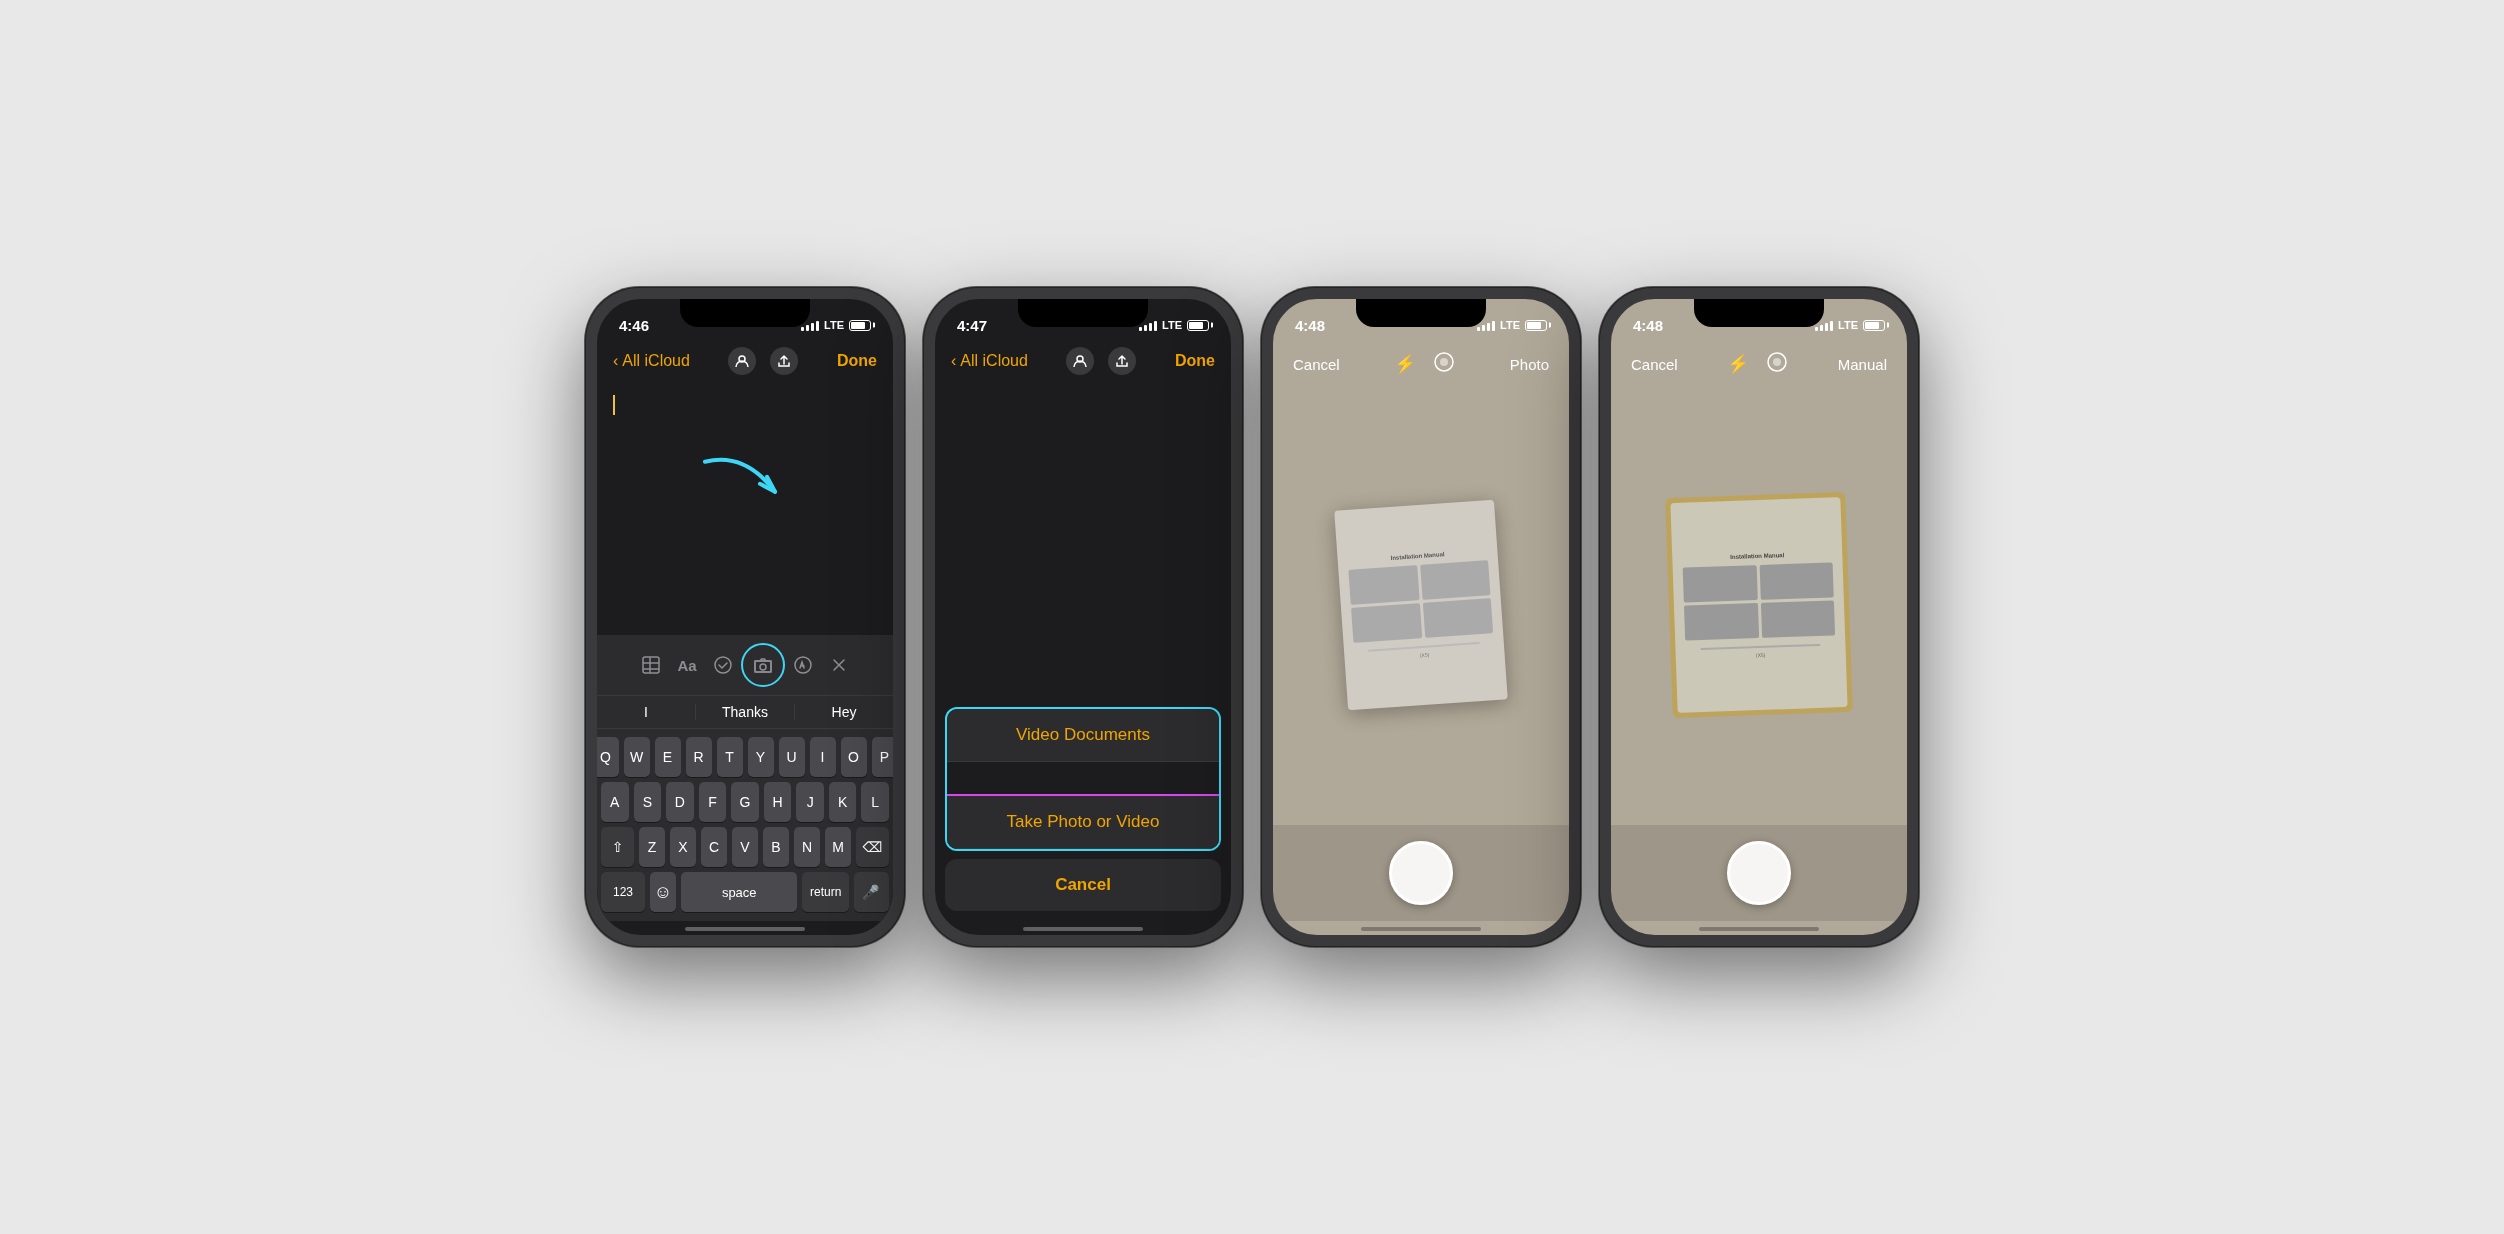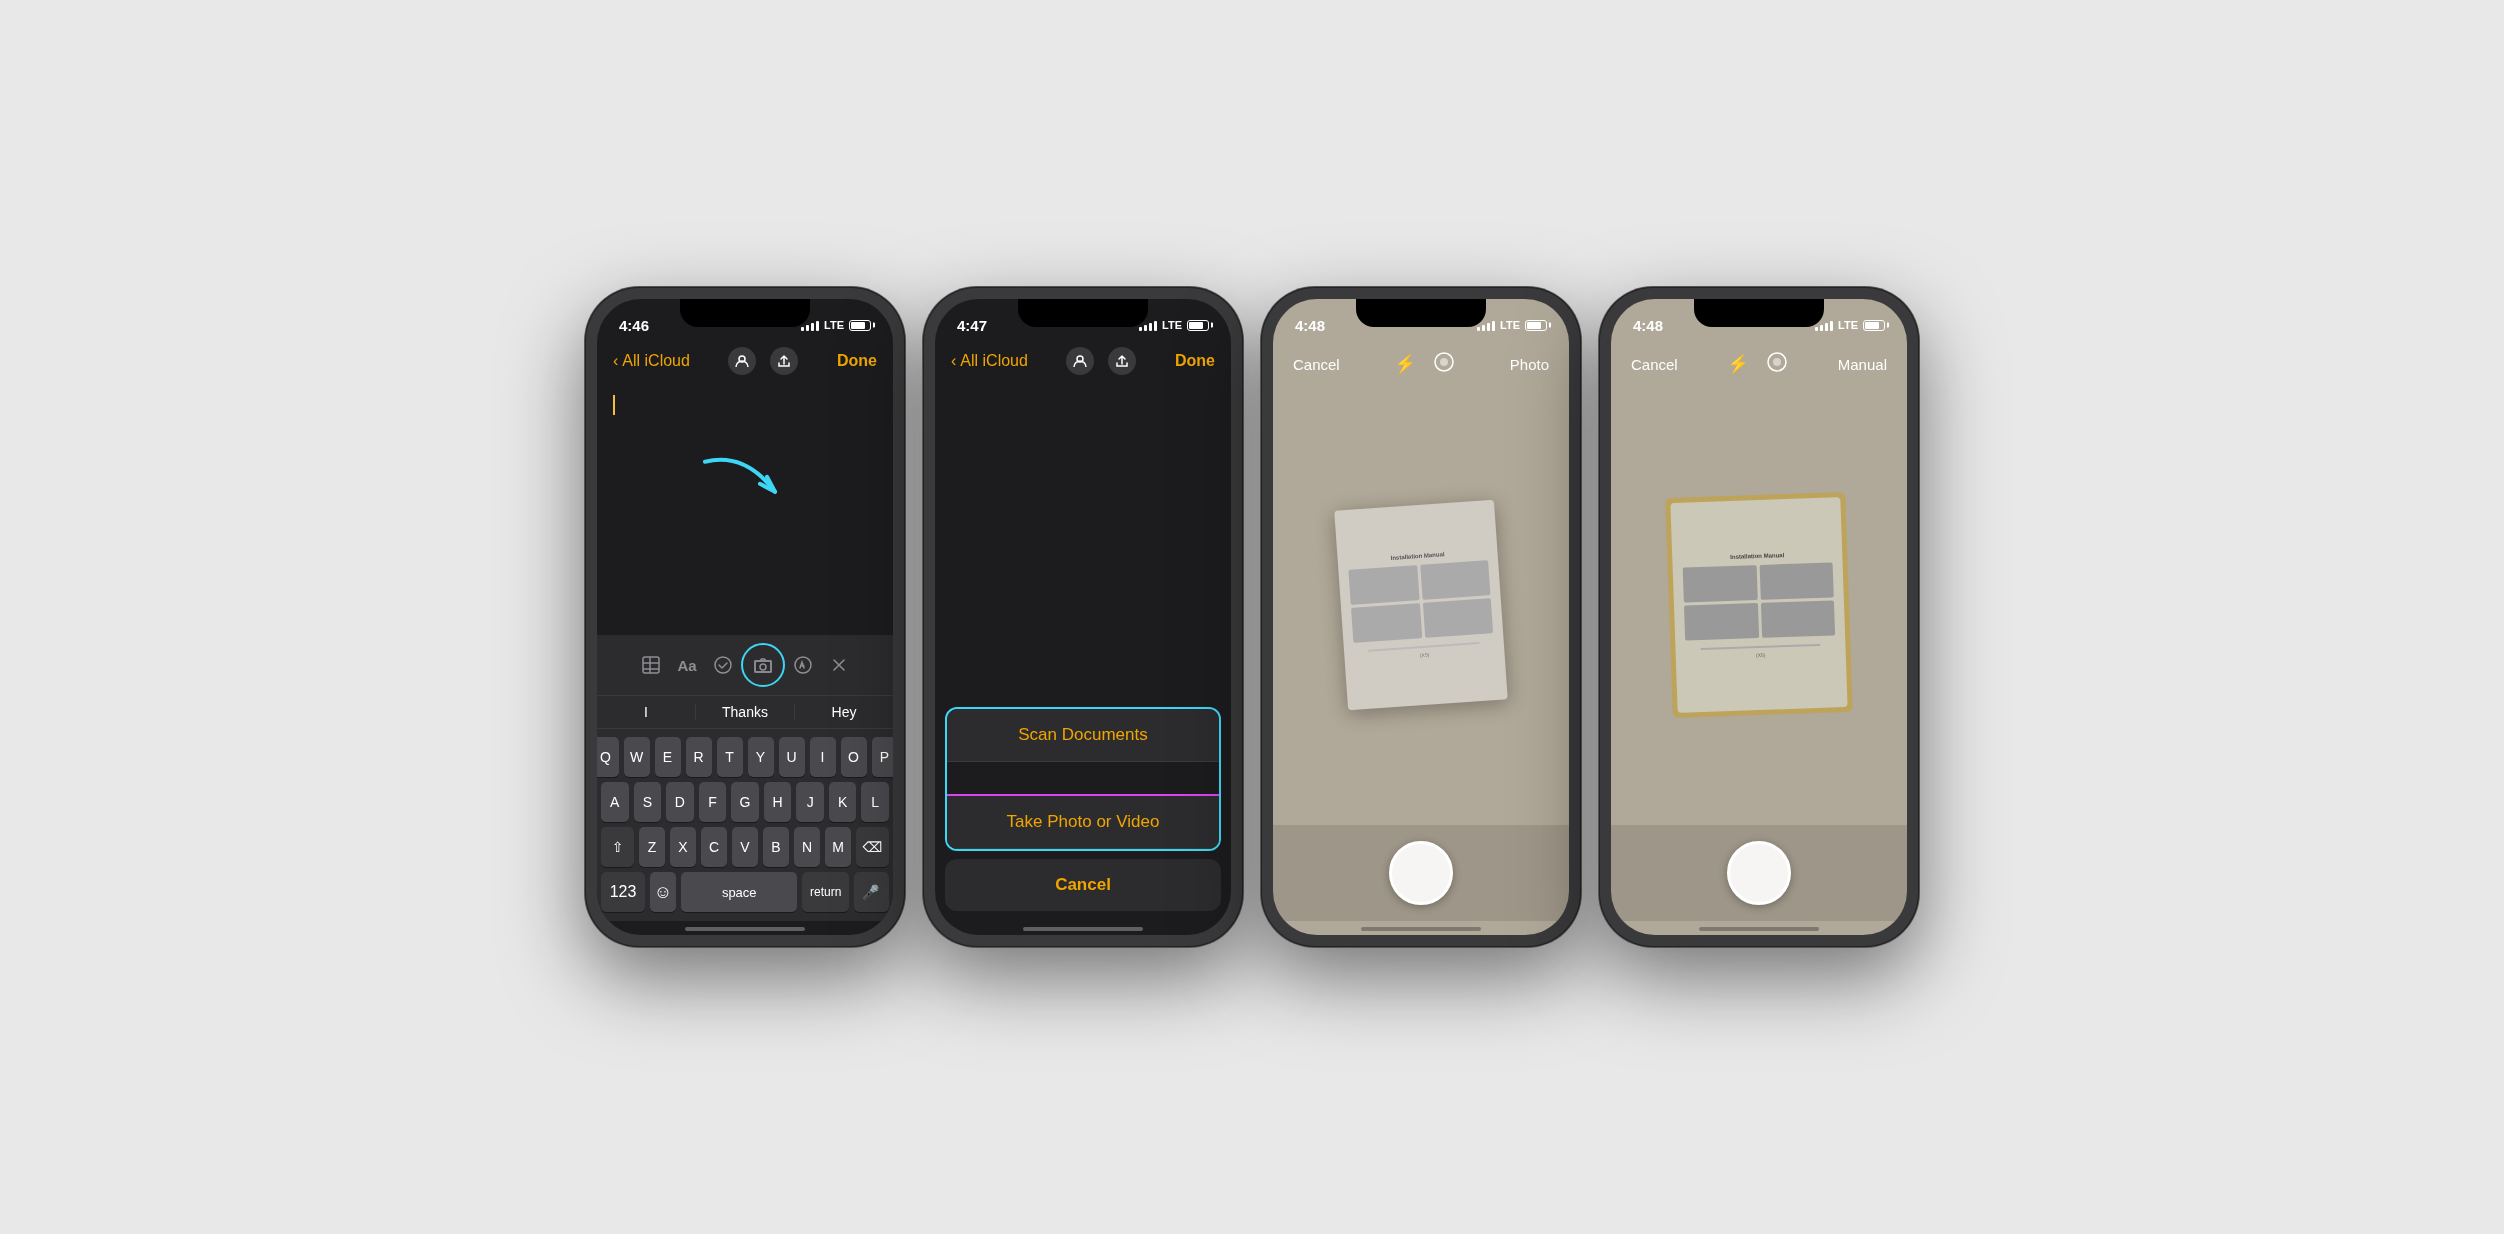--- a/index.html
+++ b/index.html
@@ -266,21 +266,21 @@
     .key-return {
       background: #3a3a3c;
       flex: 2;
       max-width: 64px;
       font-size: 12px;
     }
     .key-numbers {
       background: #3a3a3c;
       flex: 2;
       max-width: 44px;
-      font-size: 16px;
+      font-size: 12px;
     }
     .home-indicator {
       background: #fff;
       width: 120px;
       height: 4px;
       border-radius: 2px;
       margin: 6px auto 4px;
       opacity: 0.3;
       flex-shrink: 0;
     }
@@ -578,21 +578,21 @@
             </svg>
           </div>
         </div>
         <span class="notes-done">Done</span>
       </div>
       <div class="menu-spacer"></div>
 
       <div class="action-sheet">
         <div style="border-radius:12px;overflow:hidden;border: 2.5px solid #3dd6f5;">
           <div class="action-item" style="border-radius:10px 10px 0 0;">
-            <span>Scan Documents</span>
+            <span>Video Documents</span>
           </div>
           <div class="action-item" style="border-top:2px solid #d946ef;margin-top:32px;">
             <span>Take Photo or Video</span>
           </div>
         </div>
         <div class="action-cancel">Cancel</div>
       </div>
       <div class="home-indicator"></div>
     </div>
   </div>

